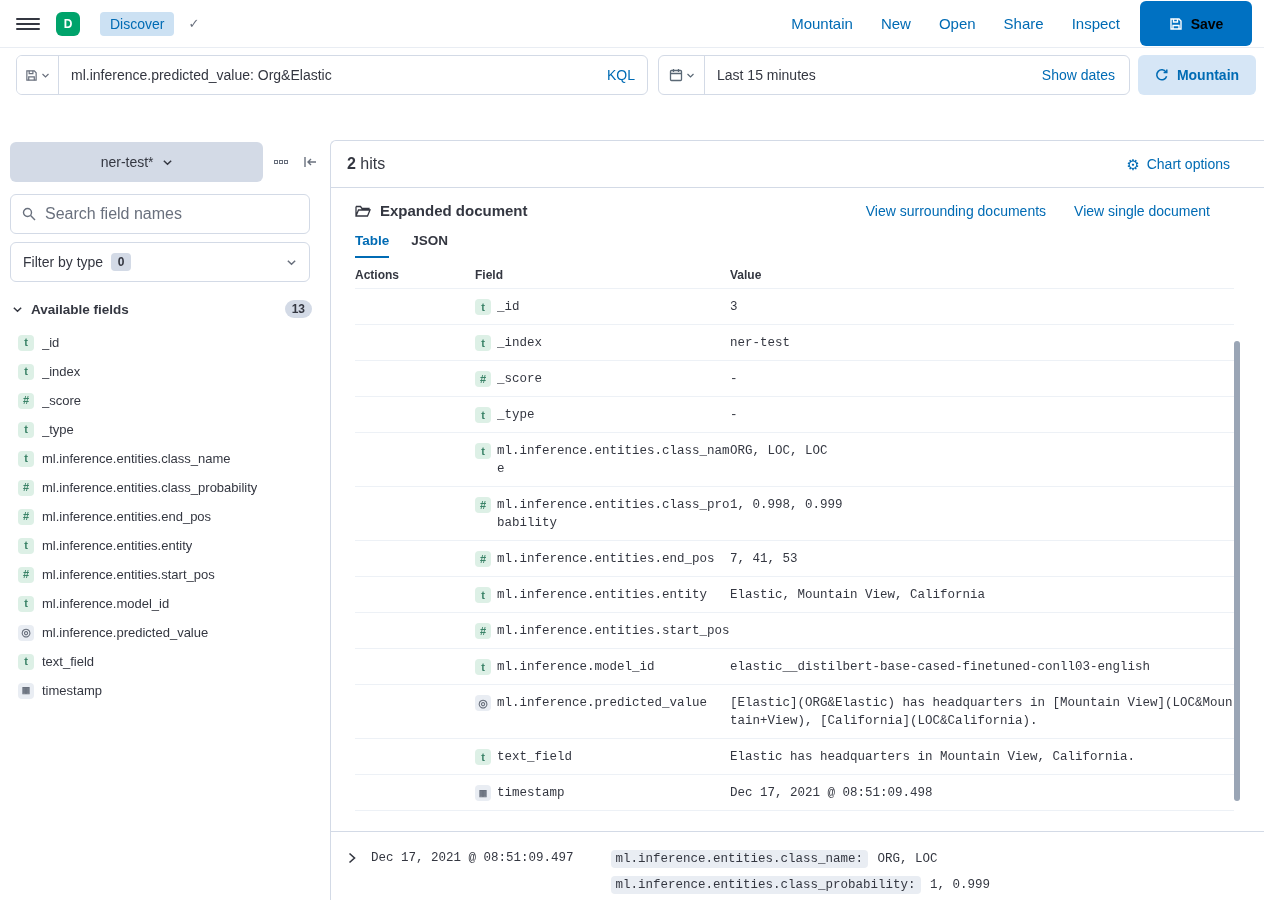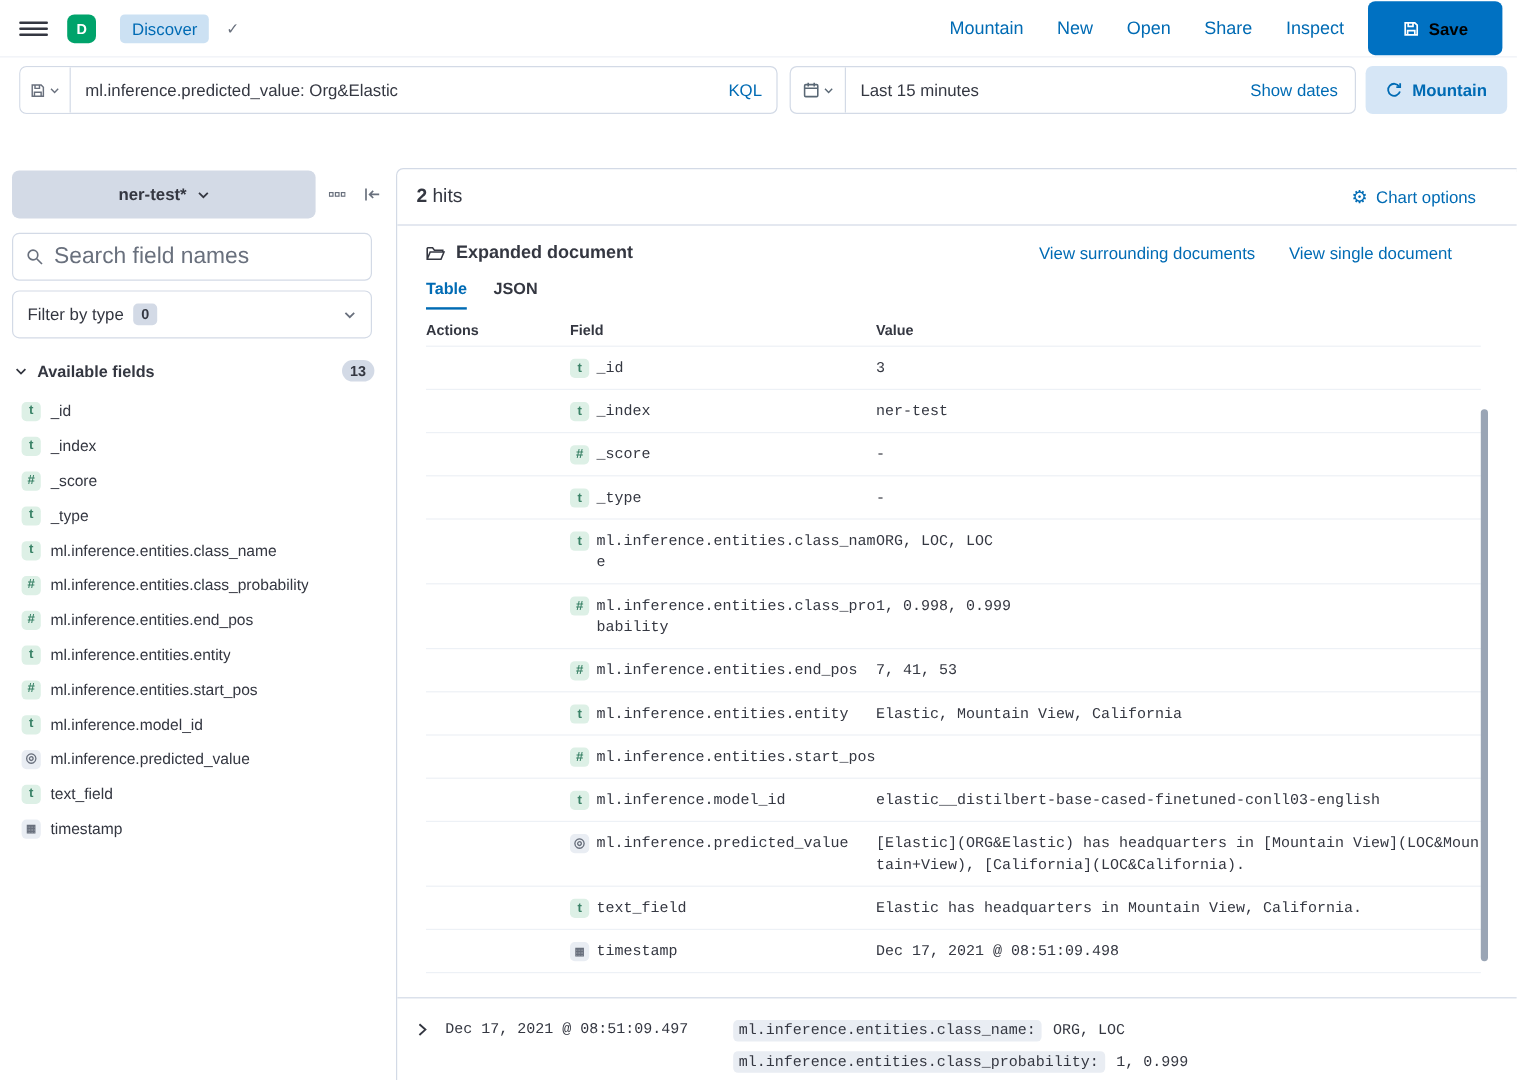--- a/index.html
+++ b/index.html
@@ -42,26 +42,26 @@
   .refresh-btn{flex:0 0 118px;height:40px;margin-left:8px;border:none;border-radius:6px;background:#d6e6f6;color:#006bb4;
     font-family:inherit;font-size:14px;font-weight:600;display:flex;align-items:center;justify-content:center;gap:8px;cursor:pointer}
   .filter-row{display:flex;align-items:center;gap:10px;padding:14px 0 0 14px}
   .filter-circle{color:#69707d;cursor:pointer}
   .add-filter{color:#006bb4;font-size:14px;cursor:pointer}
 
   
   .sidebar{position:absolute;left:10px;top:142px;width:312px;bottom:0}
   .sb-top{display:flex;align-items:center;gap:6px}
   .index-btn{width:260px;height:40px;background:#d3dae6;border:none;border-radius:6px;font-family:inherit;
-    font-size:14px;font-weight:bold;color:#343741;display:flex;align-items:center;justify-content:center;gap:8px;cursor:pointer}
+    font-size:14px;font-weight:normal;color:#343741;display:flex;align-items:center;justify-content:center;gap:8px;cursor:pointer}
   .icon-btn{width:24px;height:24px;display:flex;align-items:center;justify-content:center;color:#69707d;cursor:pointer}
   .sb-search{position:relative;margin-top:12px}
   .sb-search svg{position:absolute;left:12px;top:13px;color:#69707d}
   .sb-search input{width:300px;height:40px;border:1px solid #d3dae6;border-radius:6px;padding:0 12px 0 34px;
-    font-family:inherit;font-size:19px;color:#343741;outline:none}
+    font-family:inherit;font-size:16px;color:#343741;outline:none}
   .sb-search input::placeholder{color:#69707d}
   .sb-filter{margin-top:8px;width:300px;height:40px;border:1px solid #d3dae6;border-radius:6px;display:flex;
     align-items:center;padding:0 12px;font-size:14px;cursor:pointer;gap:8px}
   .sb-filter .grow{flex:1}
   .count-badge{min-width:20px;height:18px;padding:0 6px;border-radius:4px;background:#d3dae6;font-size:12px;
     font-weight:bold;display:inline-flex;align-items:center;justify-content:center}
   .avail-head{margin-top:18px;display:flex;align-items:center;gap:8px;padding:0 2px;cursor:pointer}
   .avail-label{font-size:13.5px;font-weight:bold;flex:1}
   .avail-count{min-width:22px;height:18px;padding:0 7px;border-radius:9px;background:#d3dae6;font-size:12px;
     font-weight:bold;display:inline-flex;align-items:center;justify-content:center;margin-right:8px}

